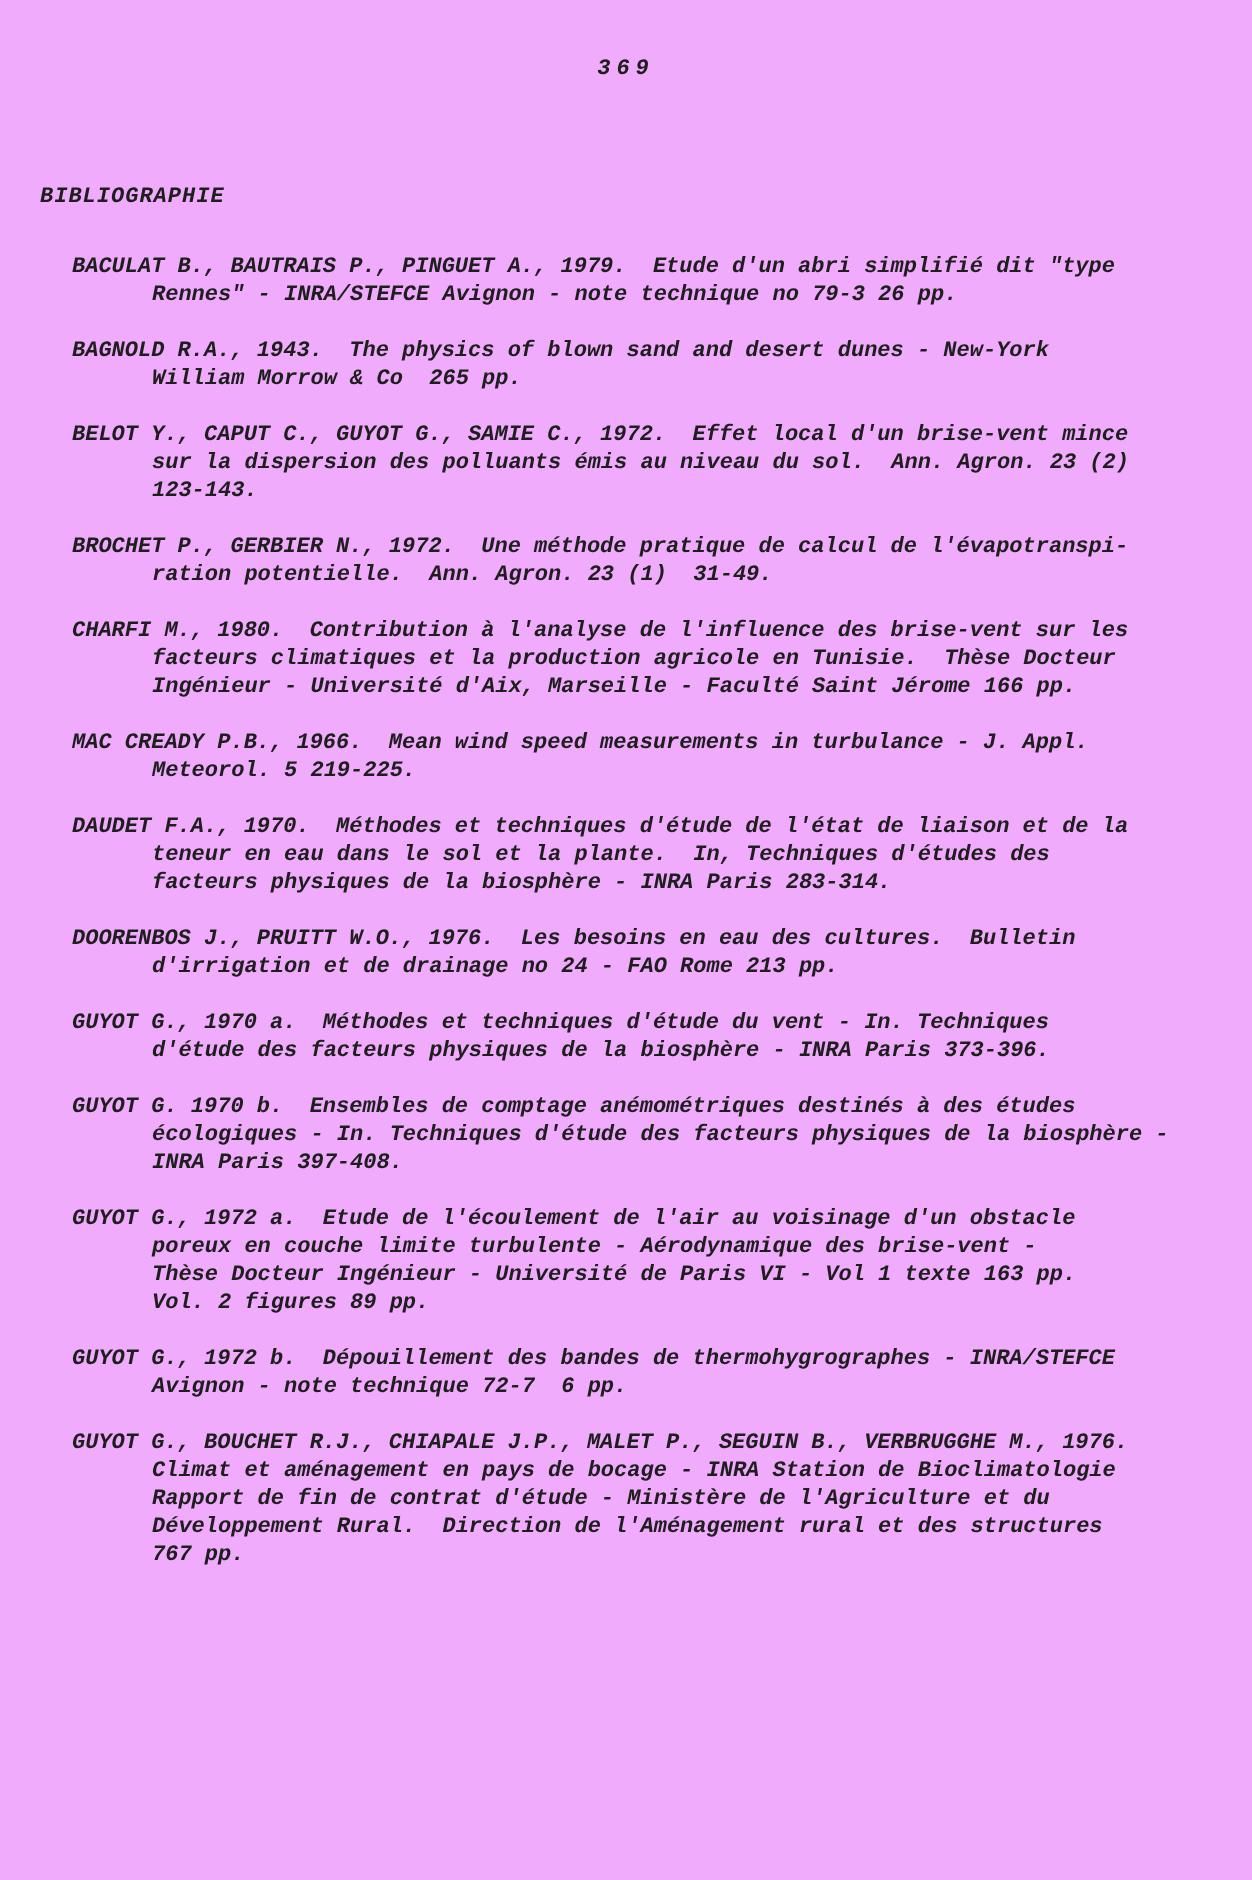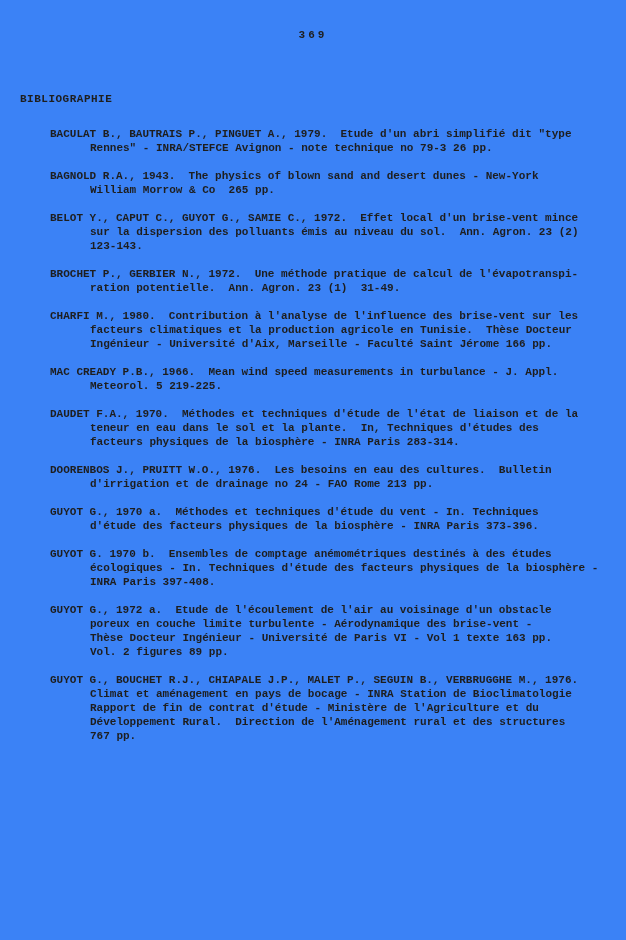--- a/index.html
+++ b/index.html
@@ -9,27 +9,28 @@
   body {
     width: 626px;
     height: 940px;
     background: #f6f6f4;
     overflow: hidden;
   }
   .page {
     position: relative;
     width: 626px;
     height: 940px;
-    background: #3b82f6;
+    background: #f0abfc;
     font-family: "Liberation Mono", "DejaVu Sans Mono", monospace;
     font-size: 11px;
     line-height: 14px;
     font-weight: bold;
     color: #1e1e1e;
     box-sizing: border-box;
+    font-style: italic;
   }
   .pageno {
     position: absolute;
     top: 28px;
     left: 0;
     width: 100%;
     text-align: center;
     letter-spacing: 3px;
   }
   .heading {
@@ -38,21 +39,21 @@
     left: 20px;
     letter-spacing: 0.5px;
   }
   .entries {
     position: absolute;
     top: 127px;
     left: 36px;
     right: 24px;
   }
   .entry {
-    margin: 0 0 14px 14px;
+    margin: 0 0 14px 0;
     padding-left: 40px;
     text-indent: -40px;
     white-space: pre-wrap;
   }
 </style>
 </head>
 <body>
 
 <div class="page">
   <div class="pageno">369</div>
@@ -62,15 +63,16 @@
       <p class="entry">BAGNOLD R.A., 1943.  The physics of blown sand and desert dunes - New-York<br>William Morrow &amp; Co  265 pp.</p>
       <p class="entry">BELOT Y., CAPUT C., GUYOT G., SAMIE C., 1972.  Effet local d'un brise-vent mince<br>sur la dispersion des polluants émis au niveau du sol.  Ann. Agron. 23 (2)<br>123-143.</p>
       <p class="entry">BROCHET P., GERBIER N., 1972.  Une méthode pratique de calcul de l'évapotranspi-<br>ration potentielle.  Ann. Agron. 23 (1)  31-49.</p>
       <p class="entry">CHARFI M., 1980.  Contribution à l'analyse de l'influence des brise-vent sur les<br>facteurs climatiques et la production agricole en Tunisie.  Thèse Docteur<br>Ingénieur - Université d'Aix, Marseille - Faculté Saint Jérome 166 pp.</p>
       <p class="entry">MAC CREADY P.B., 1966.  Mean wind speed measurements in turbulance - J. Appl.<br>Meteorol. 5 219-225.</p>
       <p class="entry">DAUDET F.A., 1970.  Méthodes et techniques d'étude de l'état de liaison et de la<br>teneur en eau dans le sol et la plante.  In, Techniques d'études des<br>facteurs physiques de la biosphère - INRA Paris 283-314.</p>
       <p class="entry">DOORENBOS J., PRUITT W.O., 1976.  Les besoins en eau des cultures.  Bulletin<br>d'irrigation et de drainage no 24 - FAO Rome 213 pp.</p>
       <p class="entry">GUYOT G., 1970 a.  Méthodes et techniques d'étude du vent - In. Techniques<br>d'étude des facteurs physiques de la biosphère - INRA Paris 373-396.</p>
       <p class="entry">GUYOT G. 1970 b.  Ensembles de comptage anémométriques destinés à des études<br>écologiques - In. Techniques d'étude des facteurs physiques de la biosphère -<br>INRA Paris 397-408.</p>
       <p class="entry">GUYOT G., 1972 a.  Etude de l'écoulement de l'air au voisinage d'un obstacle<br>poreux en couche limite turbulente - Aérodynamique des brise-vent -<br>Thèse Docteur Ingénieur - Université de Paris VI - Vol 1 texte 163 pp.<br>Vol. 2 figures 89 pp.</p>
+      <p class="entry">GUYOT G., 1972 b.  Dépouillement des bandes de thermohygrographes - INRA/STEFCE<br>Avignon - note technique 72-7  6 pp.</p>
       <p class="entry">GUYOT G., BOUCHET R.J., CHIAPALE J.P., MALET P., SEGUIN B., VERBRUGGHE M., 1976.<br>Climat et aménagement en pays de bocage - INRA Station de Bioclimatologie<br>Rapport de fin de contrat d'étude - Ministère de l'Agriculture et du<br>Développement Rural.  Direction de l'Aménagement rural et des structures<br>767 pp.</p>
     </div>
 </div>
 
 </body></html>

